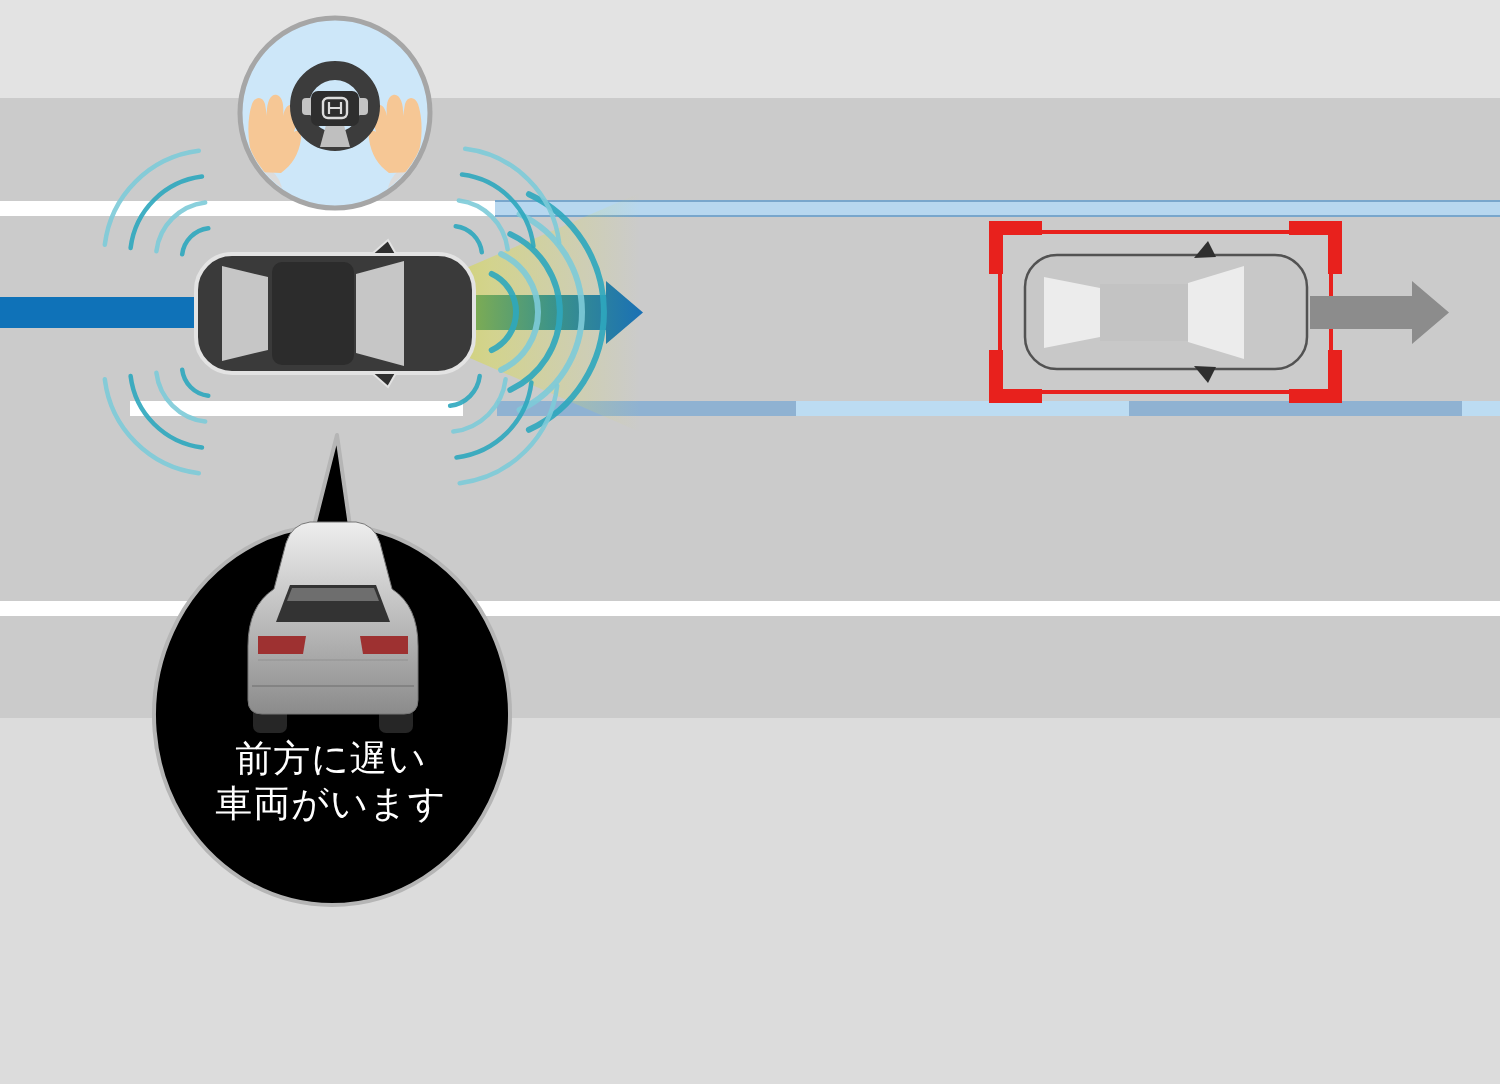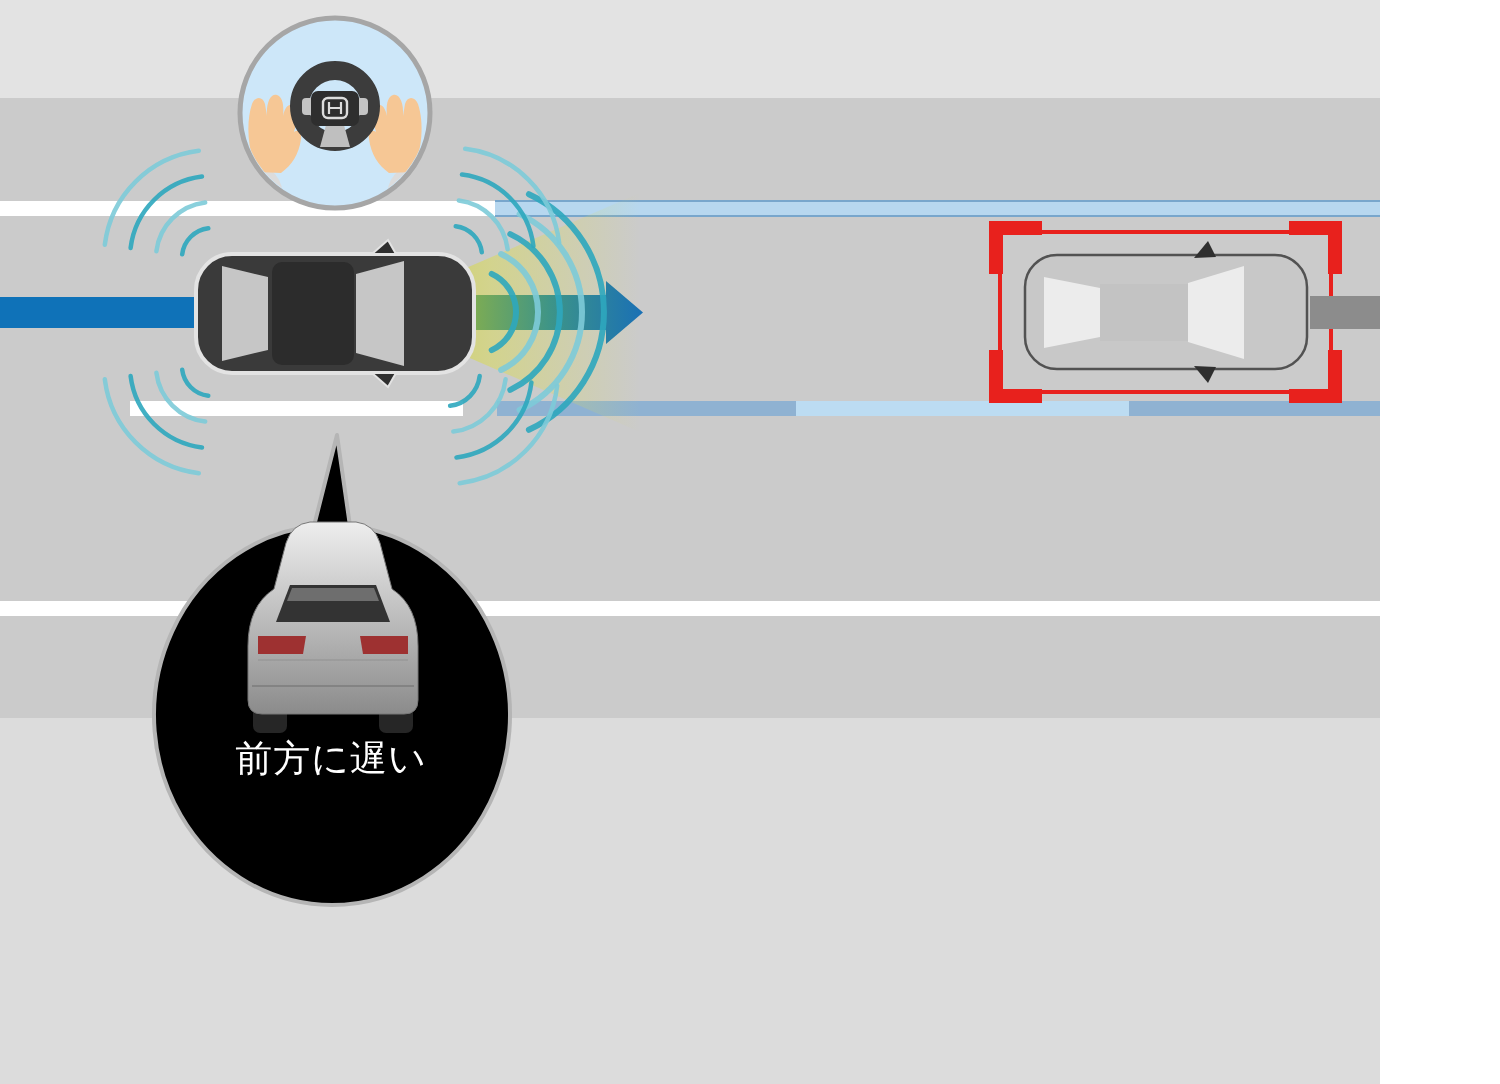--- a/index.html
+++ b/index.html
@@ -1,16 +1,16 @@
 <!DOCTYPE html>
 <html><head>
 <meta charset="utf-8">
 <style>
   html,body{margin:0;padding:0;background:#fff;}
-  .scene{position:relative;width:1380px;height:1084px;overflow:hidden;
+  .scene{position:relative;width:1500px;height:1084px;overflow:hidden;
          font-family:Liberation Sans, sans-serif;background:#cbcbcb;}
   .band{position:absolute;left:0;width:1500px;}
   .band.offroad-top{top:0;height:98px;background:#e3e3e3;}
   .band.road{top:98px;height:620px;background:#cbcbcb;}
   .band.offroad-bottom{top:718px;height:366px;background:#dcdcdc;}
   .lane{position:absolute;}
   .lane-white-top{left:0;top:201px;width:495px;height:15px;background:#ffffff;}
   .lane-blue-top{left:495px;top:200px;width:1005px;height:17px;background:#b7d7ef;
                  border-top:2px solid #78a6cc;border-bottom:2px solid #78a6cc;box-sizing:border-box;}
   .lane-white-mid{left:130px;top:401px;width:333px;height:15px;background:#ffffff;}
@@ -160,15 +160,16 @@
         <path d="M258 636 L306 636 L303 654 L258 654 Z" fill="#9e3131"></path>
         <path d="M360 636 L408 636 L408 654 L363 654 Z" fill="#9e3131"></path>
         <path d="M258 660 H408" stroke="#8f8f8f" stroke-width="1.5" opacity="0.6"></path>
         <path d="M252 686 H414" stroke="#7a7a7a" stroke-width="2" opacity="0.7"></path>
       </g>
     </g>
   </svg>
 
   <div class="bubble-text">
     <div>前方に遅い</div>
+    <div>車両がいます</div>
   </div>
 
 </div>
 
 </body></html>

